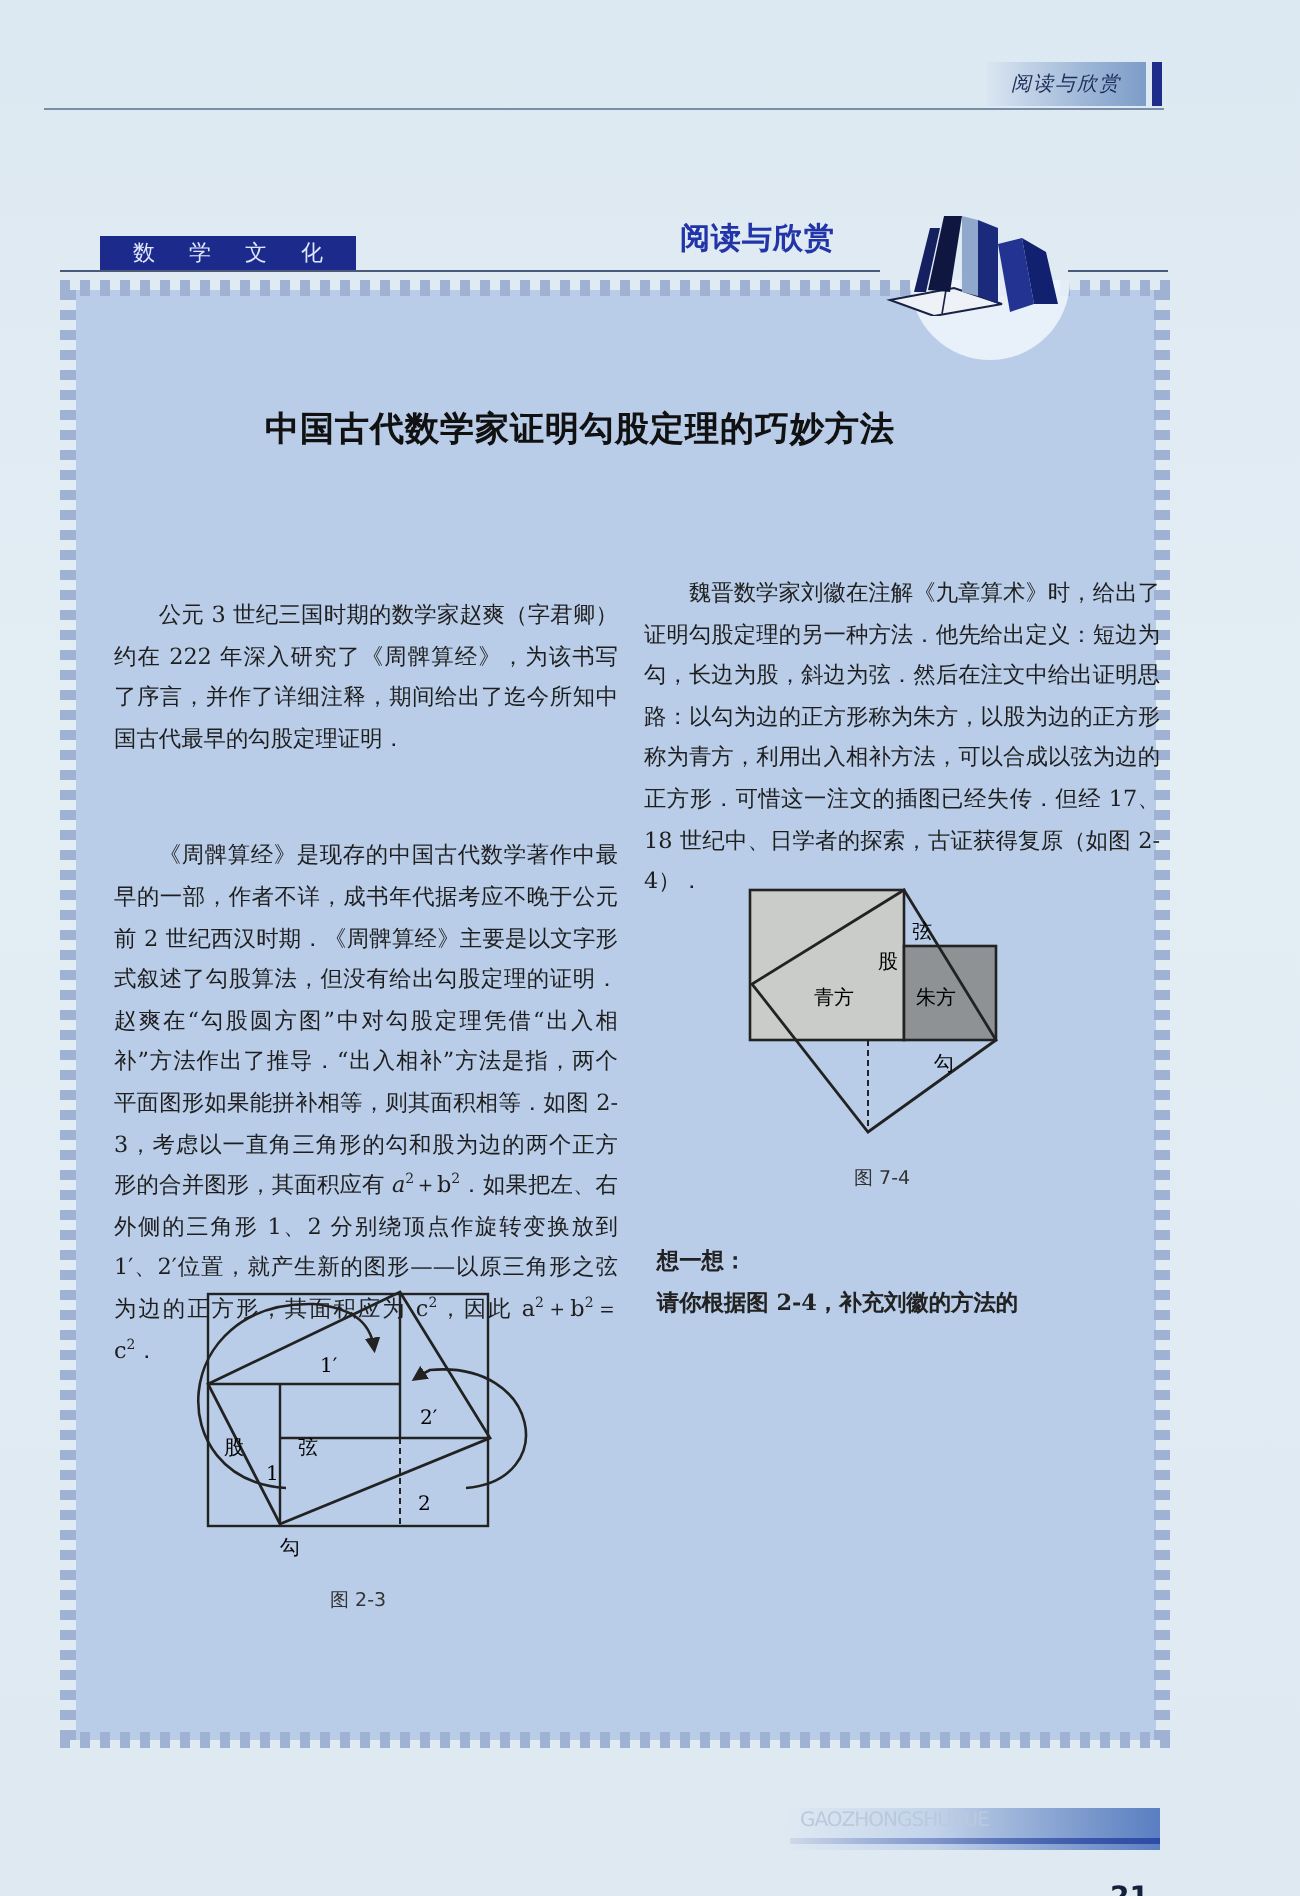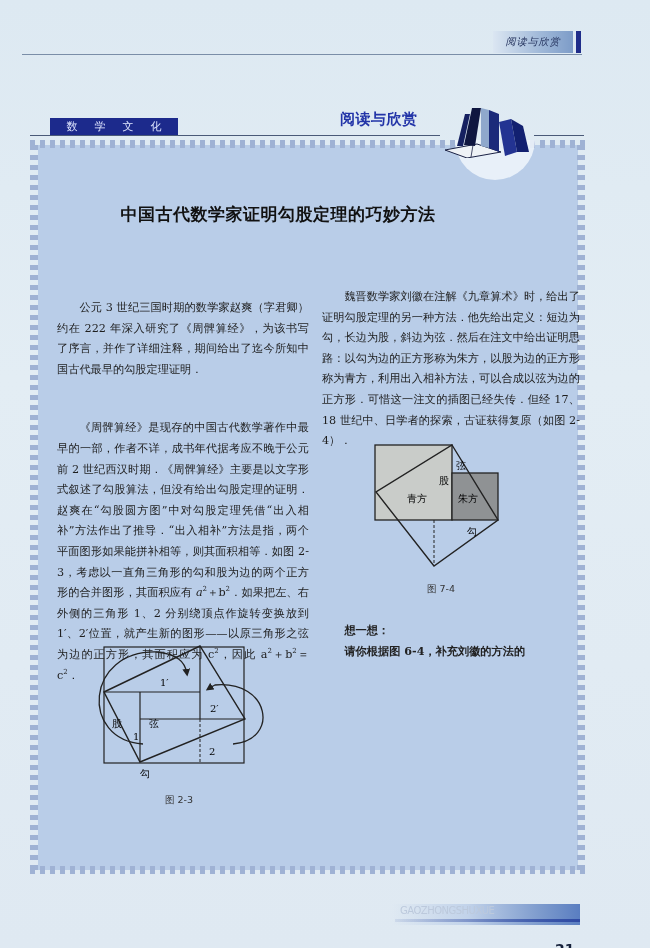--- a/index.html
+++ b/index.html
@@ -47,29 +47,29 @@
   .panel-edge-top { top:140px; }
   .panel-edge-bottom { top:866px; }
   .panel-edge-left, .panel-edge-right {
     position:absolute; top:145px; width:8px; height:725px;
     background-image: repeating-linear-gradient(180deg, #9fb2d4 0 5px, transparent 5px 10px);
   }
   .panel-edge-left { left:30px; }
   .panel-edge-right { left:577px; }
 
   .article-title {
-    position:absolute; left:4px; top:203px; width:548px; text-align:center;
+    position:absolute; left:16px; top:203px; width:548px; text-align:center;
     font-size:17px; font-weight:bold; color:#111; letter-spacing:0.5px;
   }
   .col { position:absolute; font-size:11.2px; line-height:20.6px; color:#1e1e1e; text-align:justify; }
   .col p { text-indent:2em;margin-top:38px; }
   .col-left { left:57px; top:260px; width:252px; }
   .col-right { left:322px; top:249px; width:258px; }
   sup { font-size:7px; line-height:0; }
-  .think { position:absolute; left:322px; top:620px; width:258px; font-size:11.2px; line-height:20.6px; }
+  .think { position:absolute; left:306px; top:620px; width:258px; font-size:11.2px; line-height:20.6px; }
   .think .head { text-indent:2em; font-weight:bold; }
   .think p { text-indent:2em; font-weight:bold; }
   .think p.cont { text-indent:0; }
 
   .fig { position:absolute; }
   .fig-caption { position:absolute; font-family:"DejaVu Sans", sans-serif; font-size:9.5px; color:#333; }
 
   
   .footer-bar {
     position:absolute; left:392px; top:904px; width:188px; height:21px;
@@ -133,21 +133,21 @@
   <text x="86" y="29" font-size="10" font-family="DejaVu Serif, serif">弦</text>
   <text x="69" y="44" font-size="10" font-family="DejaVu Serif, serif">股</text>
   <text x="37" y="62" font-size="10" font-family="DejaVu Serif, serif">青方</text>
   <text x="88" y="62" font-size="10" font-family="DejaVu Serif, serif">朱方</text>
   <text x="97" y="95" font-size="10" font-family="DejaVu Serif, serif">勾</text>
 </svg>
 <div class="fig-caption" style="left:427px; top:583px;">图 7-4</div>
 
 <div class="think">
   <div class="head">想一想：</div>
-  <p>请你根据图 6-4，补充刘徽的方法的</p>
+  <p>请你根据图 2-4，补充刘徽的方法的</p>
 </div>
 
 <svg class="fig" style="left:95px; top:640px;" width="180" height="150" viewBox="0 0 180 150">
   <defs>
     <marker id="arr" markerWidth="6" markerHeight="6" refX="4" refY="3" orient="auto">
       <path d="M0,0 L6,3 L0,6 z" fill="#222"></path>
     </marker>
   </defs>
   <rect x="9" y="7" width="140" height="116" fill="none" stroke="#222" stroke-width="1.2"></rect>
   <polygon points="9,52 105,6 150,79 45,122" fill="none" stroke="#222" stroke-width="1.4"></polygon>

